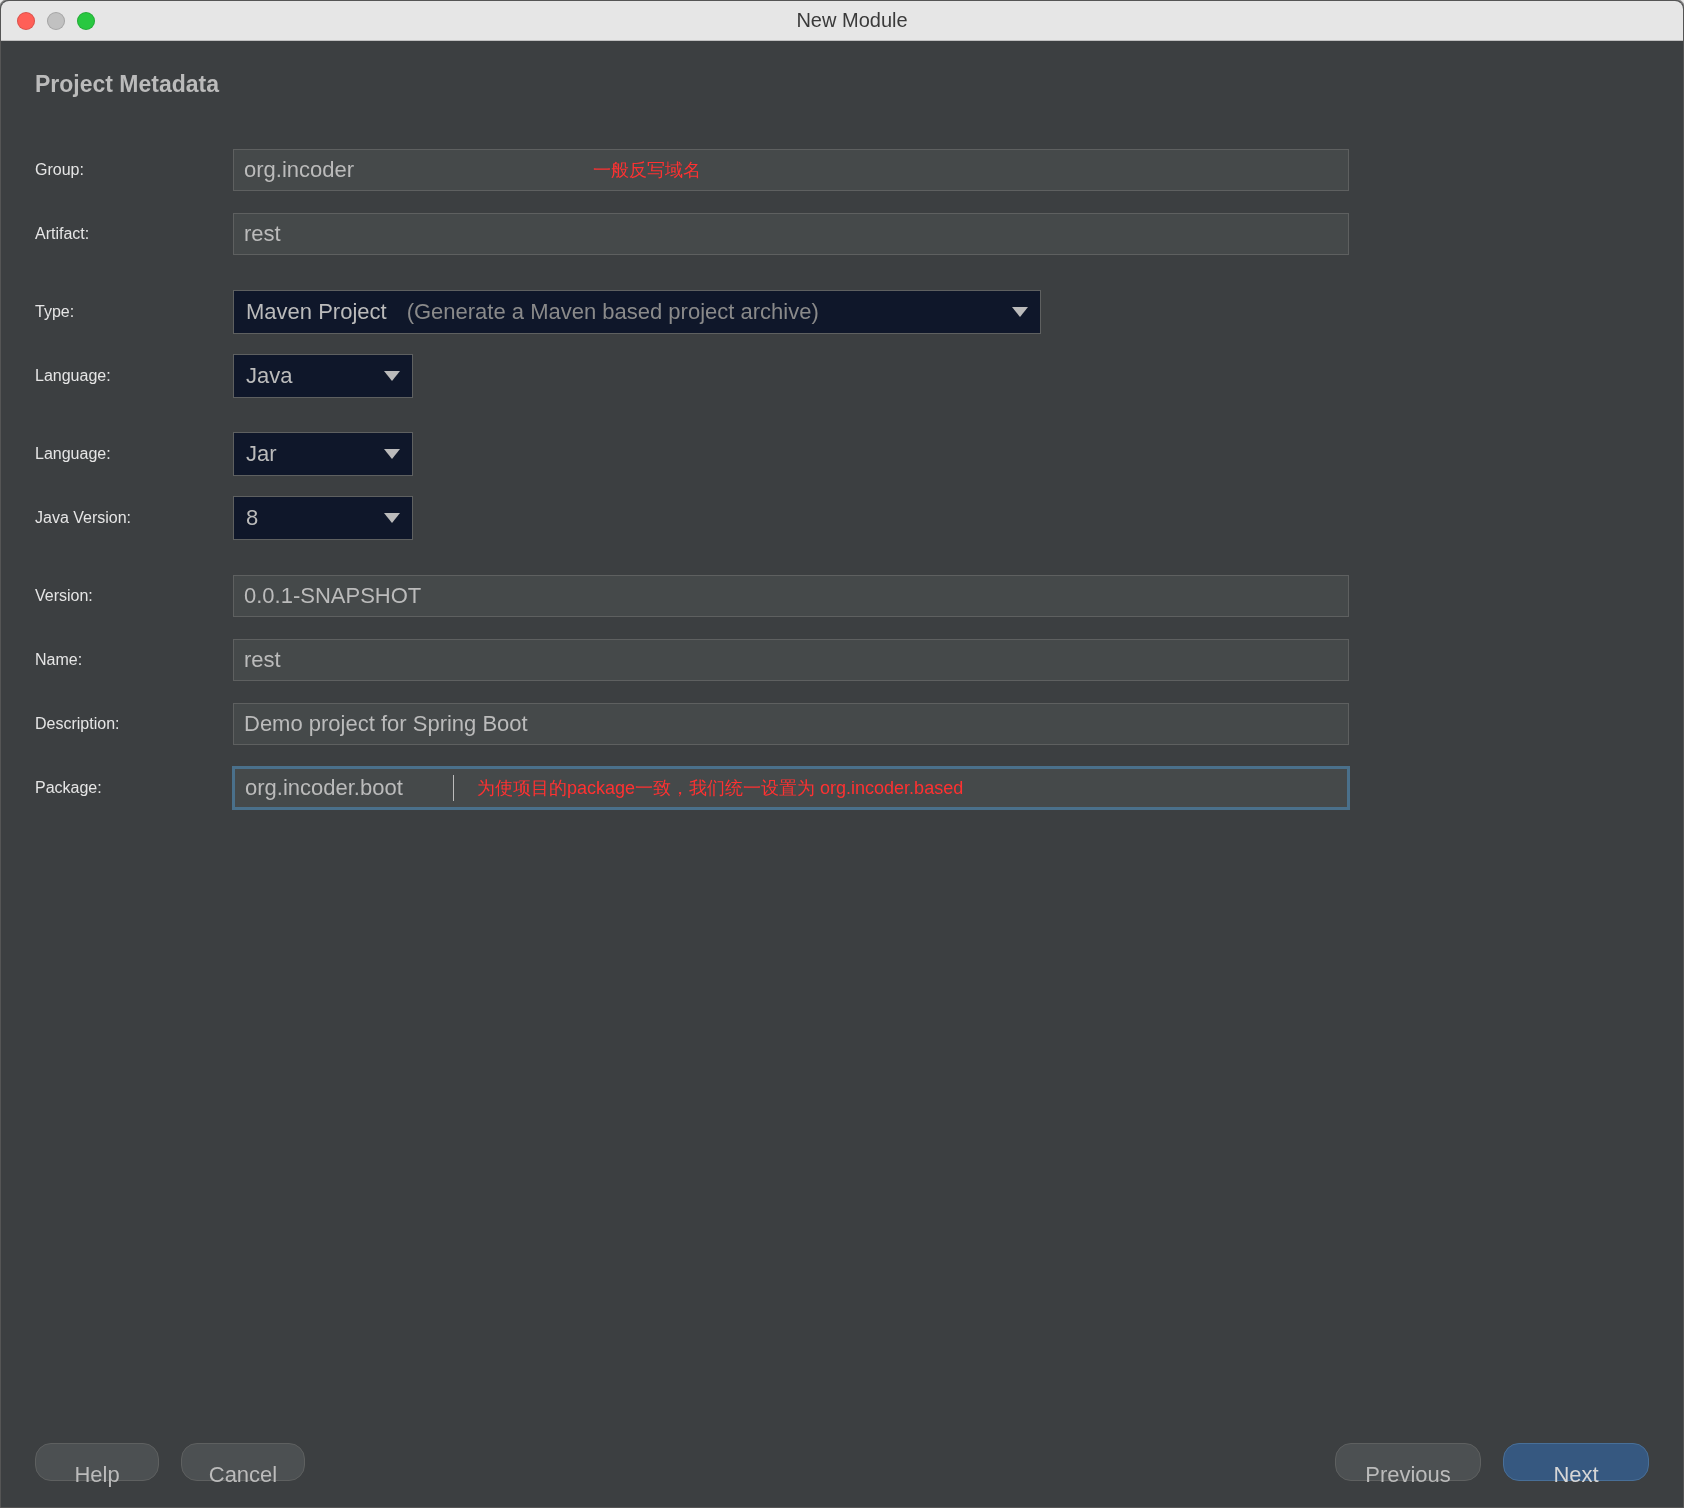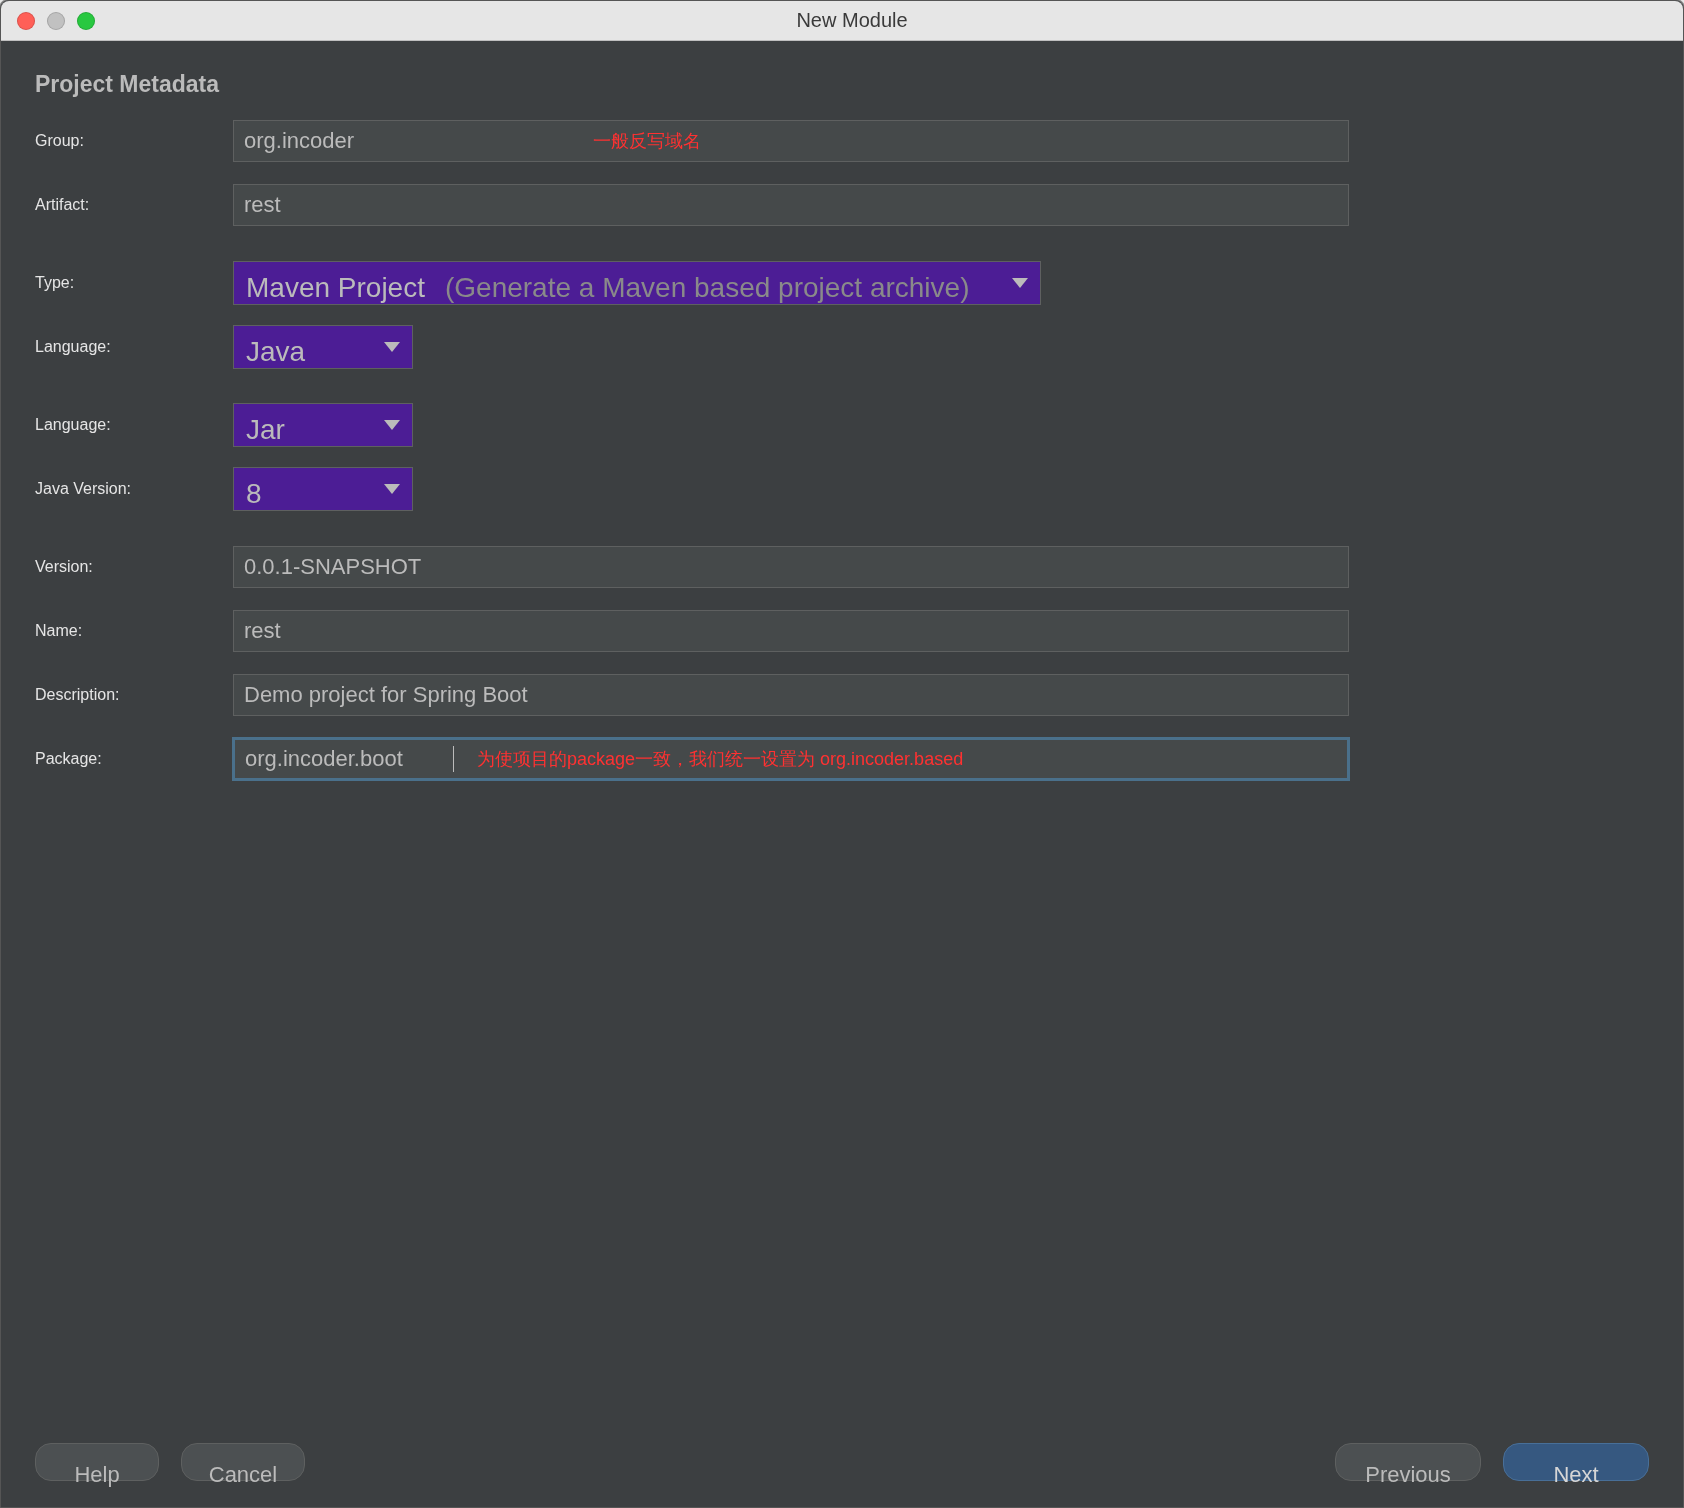--- a/index.html
+++ b/index.html
@@ -31,21 +31,21 @@
     position: absolute; left: 0; right: 0; text-align: center;
     font-size: 20px; color: #3a3a3a; font-weight: 400;
     pointer-events: none;
     margin-left: 20px;
   }
 
   .body {
     flex: 1; background: #3c3f41; color: #bbbbbb;
     padding: 24px 34px 0 34px;
     font-size: 22px;
-    display: flex; flex-direction: column;
+    display: flex; flex-direction: column; gap: 29px;
   }
   .section-title { font-weight: 700; color: #bbbbbb; font-size: 23px; margin-top: 6px; margin-bottom: 20px; }
 
   .rows { display: flex; flex-direction: column; }
   .row { display: flex; align-items: center; min-height: 46px; margin-bottom: 18px; }
   .gap { height: 14px; }
   .label { width: 198px; color: #e5e5e5; font-size: 16px; }
 
   .field-wrap { position: relative; flex: 0 0 auto; }
   .field-wrap.wide { width: 1116px; }
@@ -63,23 +63,23 @@
     color: #ff3131; font-size: 18px; pointer-events: none;
     white-space: nowrap;
   }
   .cursor {
     position: absolute; width: 1px; background: #bbbbbb;
     top: 8px; bottom: 8px;
   }
 
   .combo {
     position: relative; height: 44px;
-    background: #4c1d95; border: 1px solid #5e6060;
-    display: flex; align-items: flex-end;
-    padding: 0 44px 0 12px; font-size: 28px; color: #bbbbbb;
+    background: #0f172a; border: 1px solid #5e6060;
+    display: flex; align-items: center;
+    padding: 0 44px 0 12px; font-size: 22px; color: #bbbbbb;
     cursor: default;
   }
   .combo .hint { color: #8a8a8a; margin-left: 20px; }
   .combo .chev {
     position: absolute; right: 12px; top: 50%; transform: translateY(-50%);
     width: 0; height: 0; border-left: 8px solid transparent; border-right: 8px solid transparent;
     border-top: 10px solid #bbbbbb;
   }
   .combo.wide { width: 808px; }
   .combo.small { width: 180px; }

